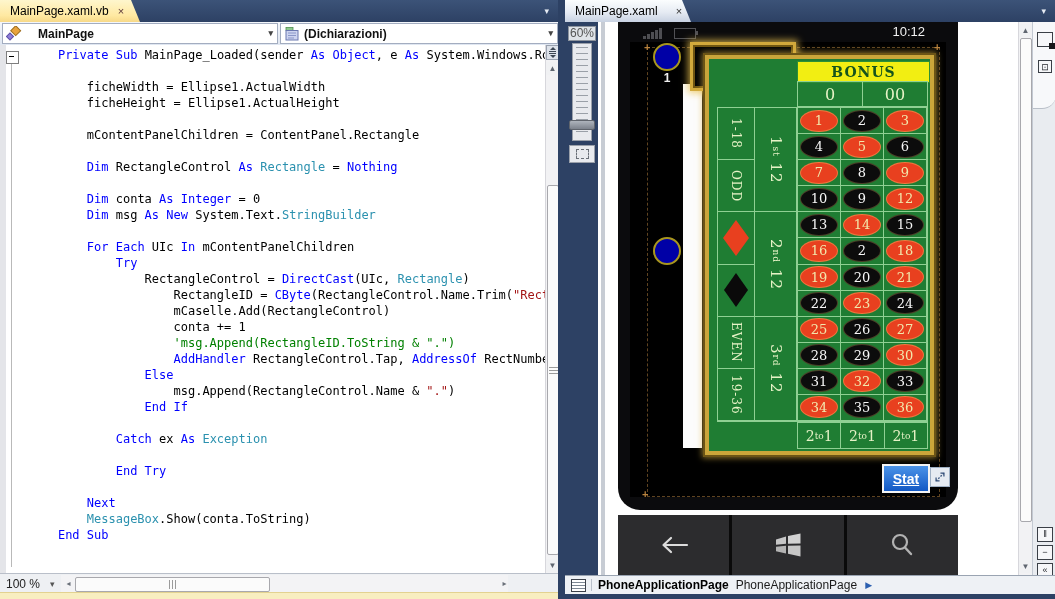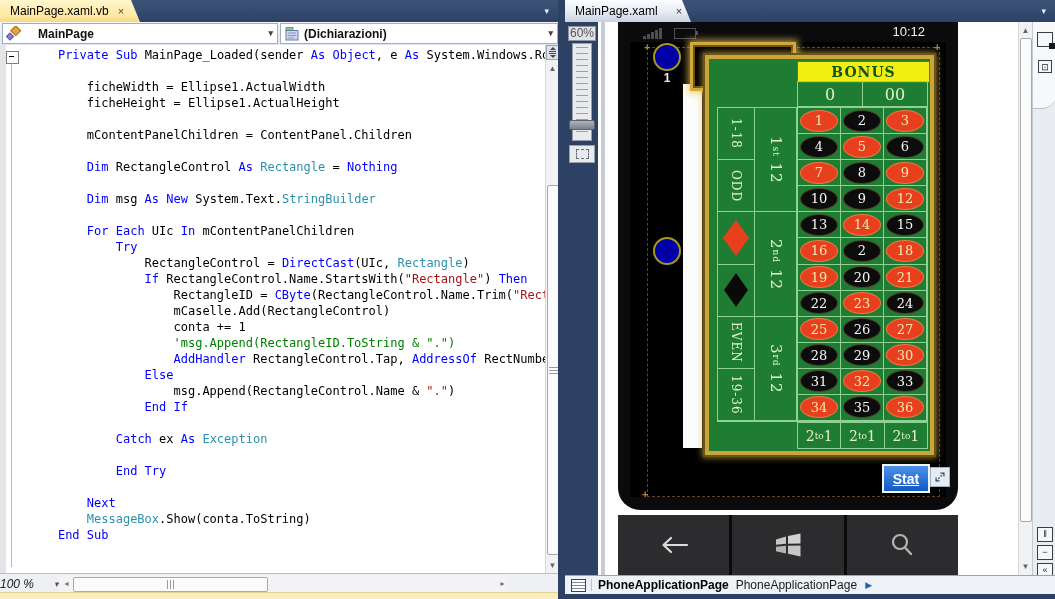--- a/index.html
+++ b/index.html
@@ -52,21 +52,21 @@
                 border:1px solid #9aa2b0;box-sizing:border-box;display:flex;flex-direction:column;
                 align-items:center;justify-content:center;gap:1px;}
   #split-handle i{display:block;width:7px;height:1px;background:#3c4654;}
   #split-handle .t{width:0;height:0;border-left:3px solid transparent;border-right:3px solid transparent;}
   #split-handle .t.up{border-bottom:3px solid #3c4654;}
   #split-handle .t.dn{border-top:3px solid #3c4654;}
 
   
   #bottombar{position:absolute;left:0;top:573px;width:558px;height:19px;background:#eef0f3;
              border-top:1px solid #b9bfc9;display:flex;align-items:center;font-size:12px;color:#222;}
-  #zoom-combo{display:flex;align-items:center;gap:20px;padding:0 0;font-style:italic;}
+  #zoom-combo{display:flex;align-items:center;gap:10px;padding:0 6px;}
   #zoom-combo .arrow{font-size:9px;color:#555;}
   .hsb{position:relative;flex:1;height:17px;background:#f3f3f5;}
   .hsb .btn{position:absolute;top:2px;width:12px;height:13px;color:#6a7079;font-size:8px;
             line-height:13px;text-align:center;}
   .hsb .thumb{position:absolute;left:14px;top:2px;width:193px;height:13px;background:#fbfbfb;
               border:1px solid #a8a8ad;border-radius:2px;display:flex;align-items:center;justify-content:center;}
   #yellow-strip{position:absolute;left:0;top:592px;width:558px;height:7px;background:#f8eec0;border-top:1px solid #e3d290;}
 
   
   #designer{position:absolute;left:0;top:22px;width:490px;height:553px;background:#2d4164;overflow:hidden;}
@@ -225,30 +225,30 @@
       <div id="outline-box">
           <div class="dash"></div>
         </div>
       <div id="outline-line"></div>
       <div id="code">
           <div class="cl"><span class="tok-p">    </span><span class="tok-k">Private</span><span class="tok-p"> </span><span class="tok-k">Sub</span><span class="tok-p"> MainPage_Loaded(sender </span><span class="tok-k">As</span><span class="tok-p"> </span><span class="tok-k">Object</span><span class="tok-p">, e </span><span class="tok-k">As</span><span class="tok-p"> System.Windows.Ro</span></div>
           <div class="cl"></div>
           <div class="cl"><span class="tok-p">        ficheWidth = Ellipse1.ActualWidth</span></div>
           <div class="cl"><span class="tok-p">        ficheHeight = Ellipse1.ActualHeight</span></div>
           <div class="cl"></div>
-          <div class="cl"><span class="tok-p">        mContentPanelChildren = ContentPanel.Children</span></div>
+          <div class="cl"><span class="tok-p">        mContentPanelChildren = ContentPanel.Rectangle</span></div>
           <div class="cl"></div>
           <div class="cl"><span class="tok-p">        </span><span class="tok-k">Dim</span><span class="tok-p"> RectangleControl </span><span class="tok-k">As</span><span class="tok-p"> </span><span class="tok-t">Rectangle</span><span class="tok-p"> = </span><span class="tok-k">Nothing</span></div>
           <div class="cl"></div>
+          <div class="cl"><span class="tok-p">        </span><span class="tok-k">Dim</span><span class="tok-p"> conta </span><span class="tok-k">As</span><span class="tok-p"> </span><span class="tok-k">Integer</span><span class="tok-p"> = 0</span></div>
           <div class="cl"><span class="tok-p">        </span><span class="tok-k">Dim</span><span class="tok-p"> msg </span><span class="tok-k">As</span><span class="tok-p"> </span><span class="tok-k">New</span><span class="tok-p"> System.Text.</span><span class="tok-t">StringBuilder</span></div>
           <div class="cl"></div>
           <div class="cl"><span class="tok-p">        </span><span class="tok-k">For</span><span class="tok-p"> </span><span class="tok-k">Each</span><span class="tok-p"> UIc </span><span class="tok-k">In</span><span class="tok-p"> mContentPanelChildren</span></div>
           <div class="cl"><span class="tok-p">            </span><span class="tok-k">Try</span></div>
           <div class="cl"><span class="tok-p">                RectangleControl = </span><span class="tok-k">DirectCast</span><span class="tok-p">(UIc, </span><span class="tok-t">Rectangle</span><span class="tok-p">)</span></div>
-          <div class="cl"><span class="tok-p">                </span><span class="tok-k">If</span><span class="tok-p"> RectangleControl.Name.StartsWith(</span><span class="tok-s">"Rectangle"</span><span class="tok-p">) </span><span class="tok-k">Then</span></div>
           <div class="cl"><span class="tok-p">                    RectangleID = </span><span class="tok-k">CByte</span><span class="tok-p">(RectangleControl.Name.Trim(</span><span class="tok-s">"Rect</span></div>
           <div class="cl"><span class="tok-p">                    mCaselle.Add(RectangleControl)</span></div>
           <div class="cl"><span class="tok-p">                    conta += 1</span></div>
           <div class="cl"><span class="tok-c">                    'msg.Append(RectangleID.ToString &amp; ".")</span></div>
           <div class="cl"><span class="tok-p">                    </span><span class="tok-k">AddHandler</span><span class="tok-p"> RectangleControl.Tap, </span><span class="tok-k">AddressOf</span><span class="tok-p"> RectNumbe</span></div>
           <div class="cl"><span class="tok-p">                </span><span class="tok-k">Else</span></div>
           <div class="cl"><span class="tok-p">                    msg.Append(RectangleControl.Name &amp; </span><span class="tok-s">"."</span><span class="tok-p">)</span></div>
           <div class="cl"><span class="tok-p">                </span><span class="tok-k">End If</span></div>
           <div class="cl"></div>
           <div class="cl"><span class="tok-p">            </span><span class="tok-k">Catch</span><span class="tok-p"> ex </span><span class="tok-k">As</span><span class="tok-p"> </span><span class="tok-t">Exception</span></div>

